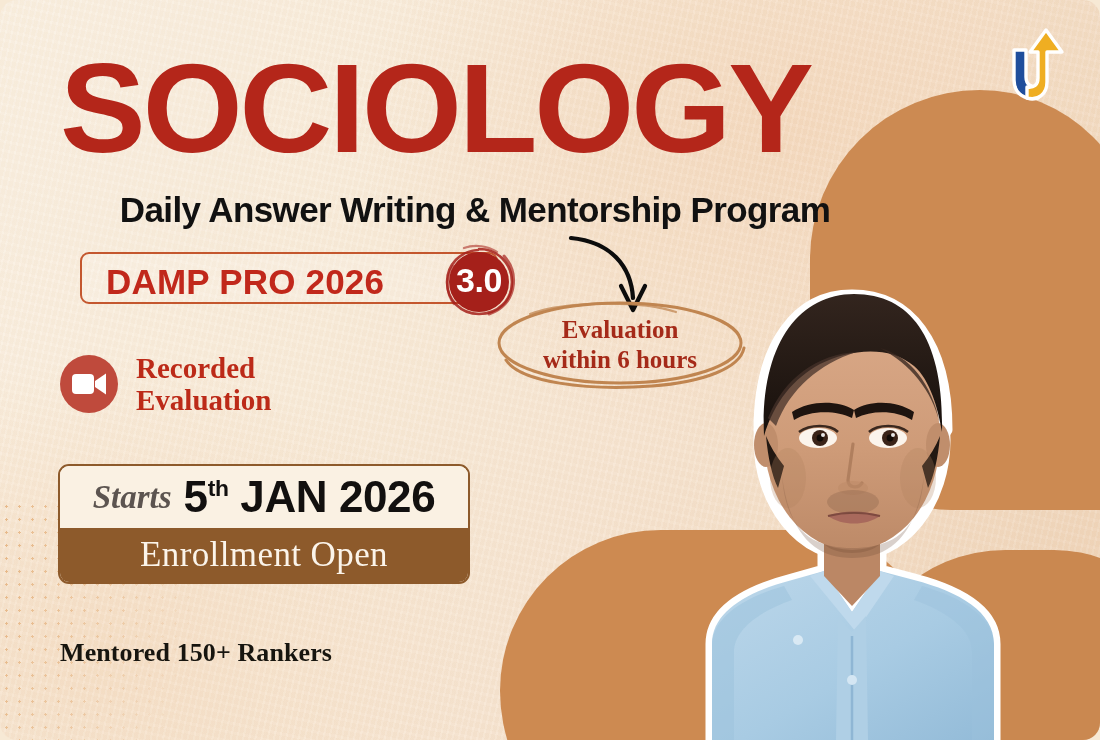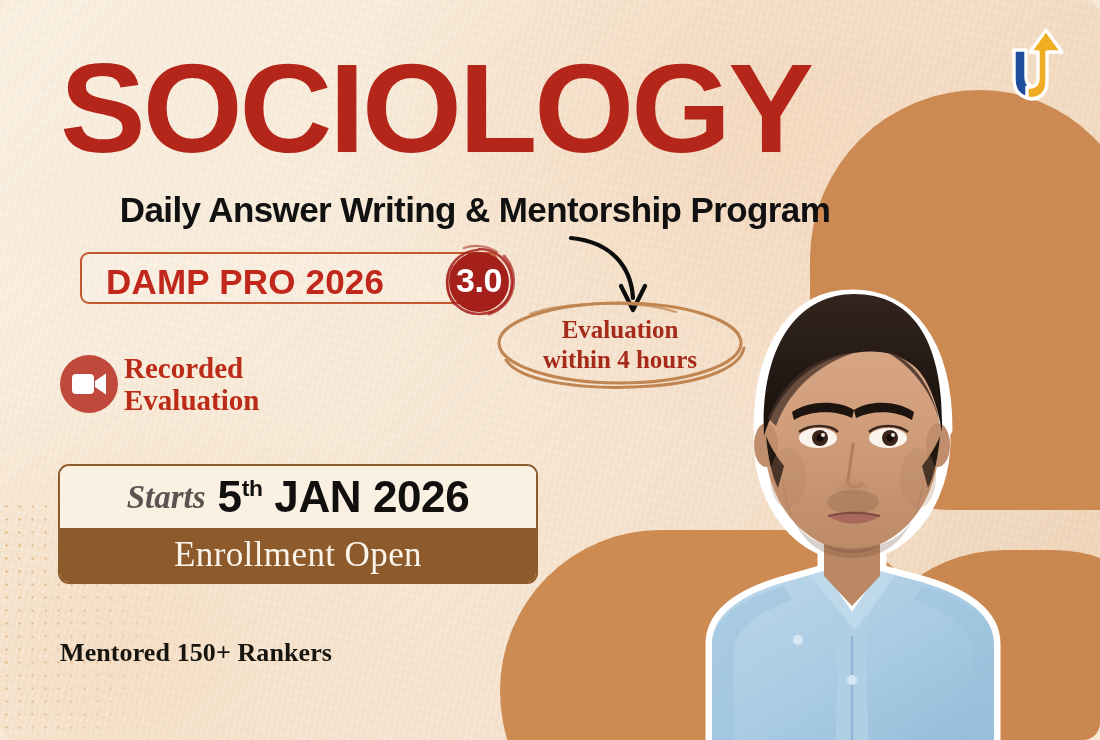--- a/index.html
+++ b/index.html
@@ -139,39 +139,39 @@
     position:absolute; left:490px; top:315px;
     width:260px; text-align:center;
     font-family:"Liberation Serif", serif;
     font-weight:700; font-size:25px; line-height:1.18;
     color:#A52A19;
   }
 
   
   .recorded{
     position:absolute; left:60px; top:352px;
-    display:flex; align-items:center; gap:6px;
+    display:flex; align-items:center; gap:18px;
   }
   .rec-icon{
     width:58px; height:58px; border-radius:50%;
     background:#BF4A3C;
     display:flex; align-items:center; justify-content:center;
     flex:0 0 auto;
   }
   .rec-text{
     font-family:"Liberation Serif", serif;
     font-weight:700; font-size:29px; line-height:1.12;
     color:#BC2A18;
     white-space:nowrap;
   }
 
   
   .starts-box{
     position:absolute; left:58px; top:464px;
-    width:480px;
+    width:412px;
     border:2px solid #8D5A2B;
     border-radius:11px;
     overflow:hidden;
     background:#FBF2E4;
   }
   .starts-row{
     height:62px;
     display:flex; align-items:center; justify-content:center;
     gap:12px;
     background:#FAF1E3;
@@ -341,21 +341,21 @@
     <path d="M56 54 L68 78 L80 54" fill="none" stroke="#0C0C0C" stroke-width="4.2" stroke-linecap="round" stroke-linejoin="round"></path>
   </svg>
 
   <svg class="eval-oval" viewBox="0 0 260 92">
     <ellipse cx="130" cy="45" rx="121" ry="40" fill="none" stroke="#C08550" stroke-width="3"></ellipse>
     <path d="M16 62 C30 84, 96 93, 162 88 C214 84, 250 70, 254 50" fill="none" stroke="#C08550" stroke-width="3" stroke-linecap="round"></path>
     <path d="M40 16 C76 3, 150 2, 186 14" fill="none" stroke="#C08550" stroke-width="2.2" stroke-linecap="round" opacity=".75"></path>
   </svg>
   <div class="eval-text">
     <div>Evaluation</div>
-    <div>within 4 hours</div>
+    <div>within 6 hours</div>
   </div>
 
   <div class="recorded">
     <div class="rec-icon">
       <svg width="34" height="24" viewBox="0 0 34 24">
         <rect x="0" y="2" width="22" height="20" rx="4" fill="#FFFFFF"></rect>
         <path d="M23 9 L34 1.5 L34 22.5 L23 15 Z" fill="#FFFFFF"></path>
       </svg>
     </div>
     <div class="rec-text">

